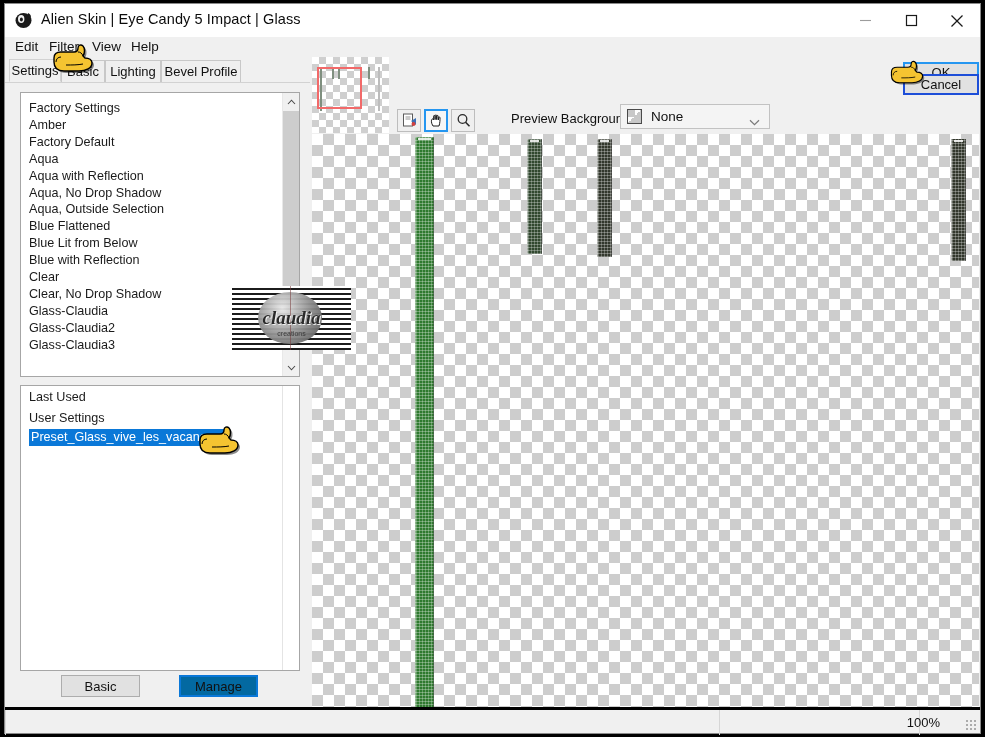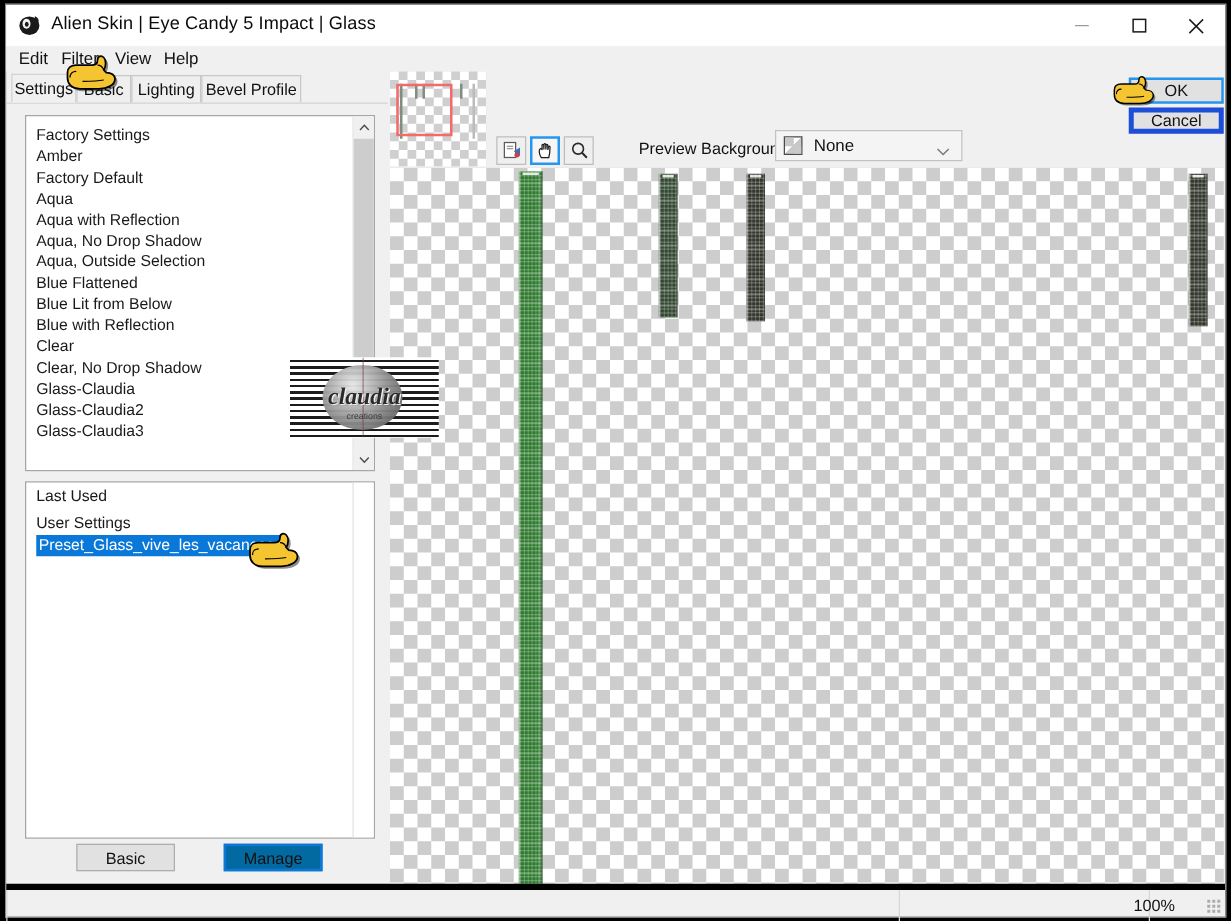--- a/index.html
+++ b/index.html
@@ -146,22 +146,22 @@
 
   
   #ok-btn {
     position: absolute; left: 898px; top: 58px; width: 76px; height: 21px;
     background: #e1e1e1; border: 2px solid #2596f0;
     font-size: 13px; color: #111;
     display: flex; align-items: center; justify-content: center;
     cursor: default;
   }
   #cancel-btn {
-    position: absolute; left: 898px; top: 82px; width: 76px; height: 21px;
-    background: #e1e1e1; border: 4px solid #1d4ed8;
+    position: absolute; left: 898px; top: 70px; width: 76px; height: 21px;
+    background: #e1e1e1; border: 2px solid #1d4ed8;
     font-size: 13px; color: #111;
     display: flex; align-items: center; justify-content: center;
     cursor: default;
   }
 
   
   .navthumb {
     position: absolute; left: 307px; top: 53px; width: 77px; height: 76px;
     background:
       repeating-conic-gradient(#cfcfcf 0% 25%, #ffffff 0% 50%) 0 0 / 14px 14px;
@@ -274,21 +274,21 @@
   .watermark .vline {
     position: absolute; left: 49%; top: 0; width: 1px; height: 100%;
     background: rgba(120,60,60,.55);
   }
 
   
   .statusbar {
     position: absolute; left: 0; bottom: 0;
     width: 100%; height: 26px;
     background: #f0f0f0;
-    border-top: 5px solid #000000;
+    border-top: 3px solid #000000;
   }
   .statusbar .cell {
     position: absolute; top: 0; height: 25px;
     border-left: 1px solid #d6d6d6;
   }
   .status-zoom {
     position: absolute; right: 40px; top: 5px;
     font-size: 13px; color: #111;
   }
   .resize-grip {

